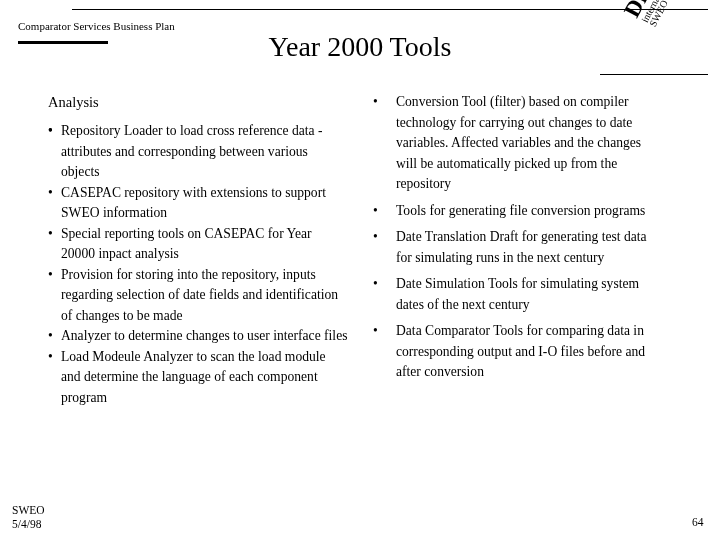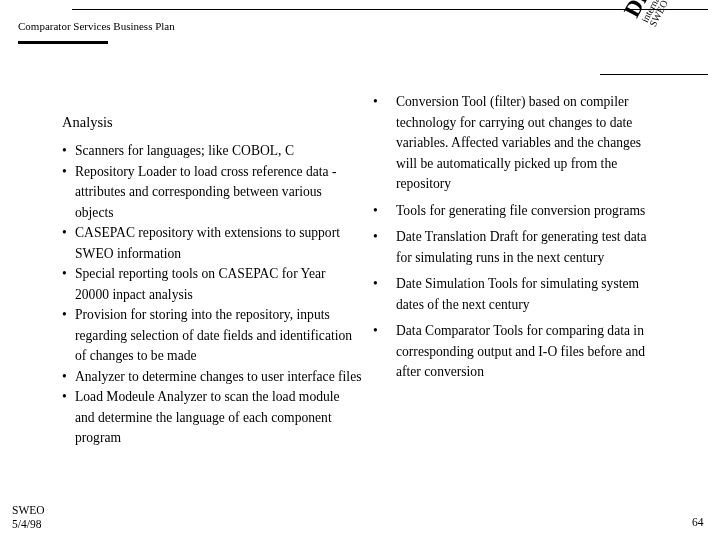--- a/index.html
+++ b/index.html
@@ -102,23 +102,22 @@
     height: 0;
     border-top: 1.2px solid #000;
   }
 
   
   .col {
     position: absolute;
     top: 92px;
   }
   .col-left {
-    left: 62px;
+    left: 48px;
     width: 300px;
-    margin-top: 20px;
   }
   .col-right {
     left: 370px;
     width: 292px;
   }
   .col-head {
     font-family: "Liberation Serif", serif;
     font-size: 14.5px;
     line-height: 20px;
     margin-bottom: 9px;
@@ -181,34 +180,35 @@
 </head>
 <body>
 
 <div class="slide">
 
   <div class="top-rule"></div>
 
   <div class="header-left">Comparator Services Business Plan</div>
   <div class="header-underline"></div>
 
+  <div class="title">Year 2000 Tools</div>
 
   <div class="draft-wrap">
     <div class="draft-inner">
       <div class="draft-main">Draft</div>
       <div class="draft-sub">internal</div>
       <div class="draft-sub">SWEO only</div>
     </div>
   </div>
   <div class="draft-rule"></div>
 
   <div class="col col-left">
     <div class="col-head">Analysis</div>
     <ul class="bullets">
-      <li><span class="bdot">•</span><span>Scanners for languages; like COBOL, C</span></li>
+      <li><span class="bdot">•</span></li>
       <li><span class="bdot">•</span><span>Repository Loader to load cross reference data - attributes and corresponding between various objects</span></li>
       <li><span class="bdot">•</span><span>CASEPAC repository with extensions to support SWEO information</span></li>
       <li><span class="bdot">•</span><span>Special reporting tools on CASEPAC for Year 20000 inpact analysis</span></li>
       <li><span class="bdot">•</span><span>Provision for storing into the repository, inputs regarding selection of date fields and identification of changes to be made</span></li>
       <li><span class="bdot">•</span><span>Analyzer to determine changes to user interface files</span></li>
       <li><span class="bdot">•</span><span>Load Modeule Analyzer to scan the load module and determine the language of each component program</span></li>
     </ul>
   </div>
 
   <div class="col col-right">

